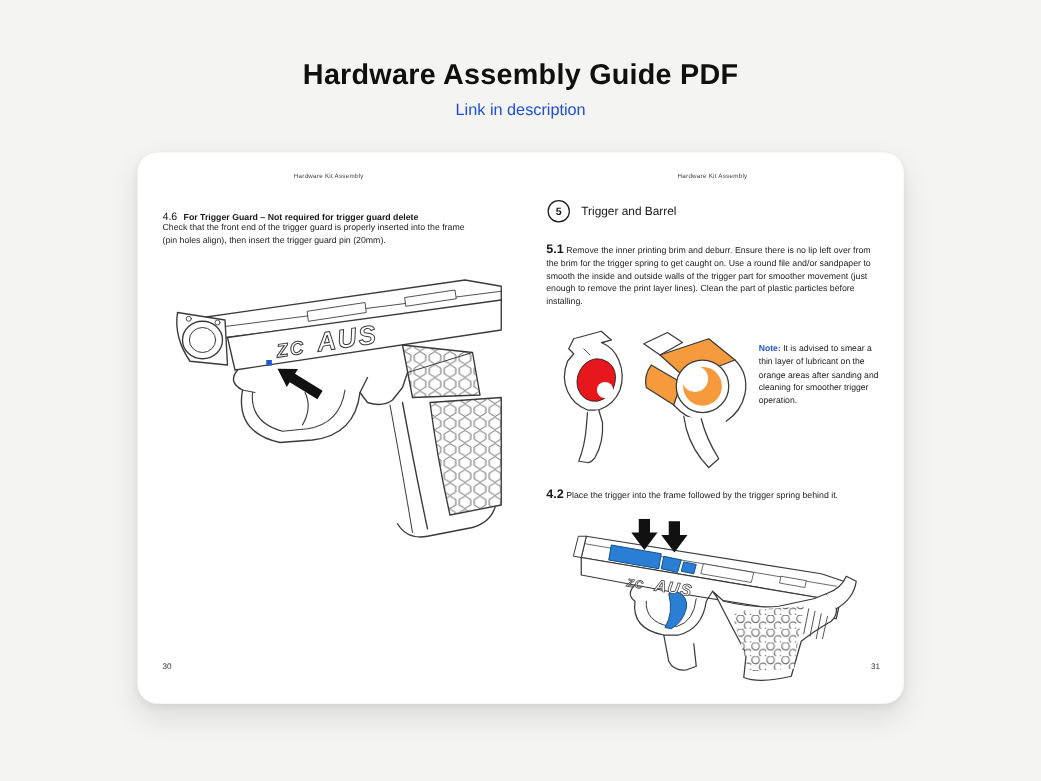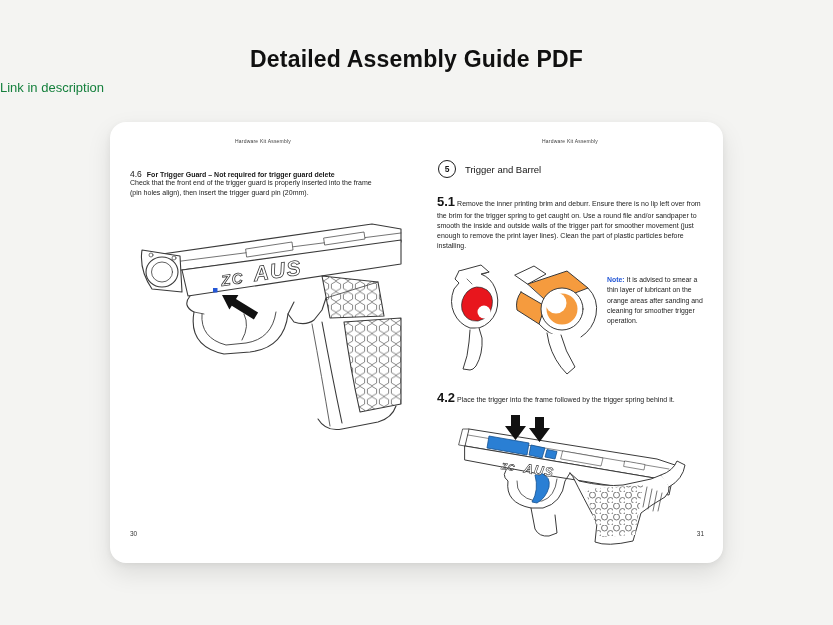--- a/index.html
+++ b/index.html
@@ -11,21 +11,21 @@
     overflow:hidden;
     color:#1c1c1c;
   }
   .video-title{
     position:absolute;top:46px;left:0;width:100%;
     text-align:center;font-size:23px;font-weight:700;color:#101010;
     letter-spacing:.2px;
   }
   .video-subtitle{
     position:absolute;top:80px;left:0;width:100%;
-    text-align:left;font-size:13px;color:#15803d;
+    text-align:center;font-size:13px;color:#1d4ed8;
   }
   .pdf-card{
     position:absolute;left:110px;top:122px;width:613px;height:441px;
     background:#ffffff;border-radius:16px;
     box-shadow:0 10px 24px rgba(0,0,0,.10),0 2px 6px rgba(0,0,0,.06);
   }
   .runhdr{
     position:absolute;top:16px;width:300px;text-align:center;
     font-size:5px;color:#3d3d3d;letter-spacing:.2px;
   }
@@ -49,36 +49,36 @@
   .sec5-heading{position:absolute;left:328px;top:38px;display:flex;align-items:center}
   .badge-circle{
     width:18px;height:18px;border:1.3px solid #1d1d1d;border-radius:50%;
     display:flex;align-items:center;justify-content:center;
     font-size:8.5px;font-weight:700;color:#161616;flex:0 0 auto;
   }
   .sec5-label{font-size:9.5px;font-weight:400;color:#161616;margin-left:9px}
   .step-para{font-size:7px;line-height:1.42;color:#222;position:absolute}
   .step-para.p51{left:327px;top:71px;width:266px}
   .step-para.p52{left:327px;top:267px;width:270px}
-  .step-num{font-weight:700;font-size:13px;color:#141414;margin-right:2px}
+  .step-num{font-weight:700;font-size:10px;color:#141414;margin-right:2px}
   .trigger1-illo{position:absolute;left:336px;top:140px;width:60px;height:112px}
   .trigger2-illo{position:absolute;left:399px;top:139px;width:92px;height:116px}
   .note-block{
     position:absolute;left:497px;top:153px;width:99px;
     font-size:6.9px;line-height:1.5;color:#222;
   }
   .note-label{color:#2457d6;font-weight:700}
   .bottom-illo{position:absolute;left:335px;top:293px;width:272px;height:132px}
 
   svg text{font-family:"Liberation Sans",sans-serif}
 </style>
 </head>
 <body>
 
-<div class="video-title">Detailed Assembly Guide PDF</div>
+<div class="video-title">Hardware Assembly Guide PDF</div>
 <div class="video-subtitle">Link in description</div>
 
 <div class="pdf-card">
 
   <div class="runhdr left">Hardware Kit Assembly</div>
 
   <div class="sec-heading">
     <span class="sec-num">4.6</span><span class="sec-title">For Trigger Guard – Not required for trigger guard delete</span>
   </div>
 

